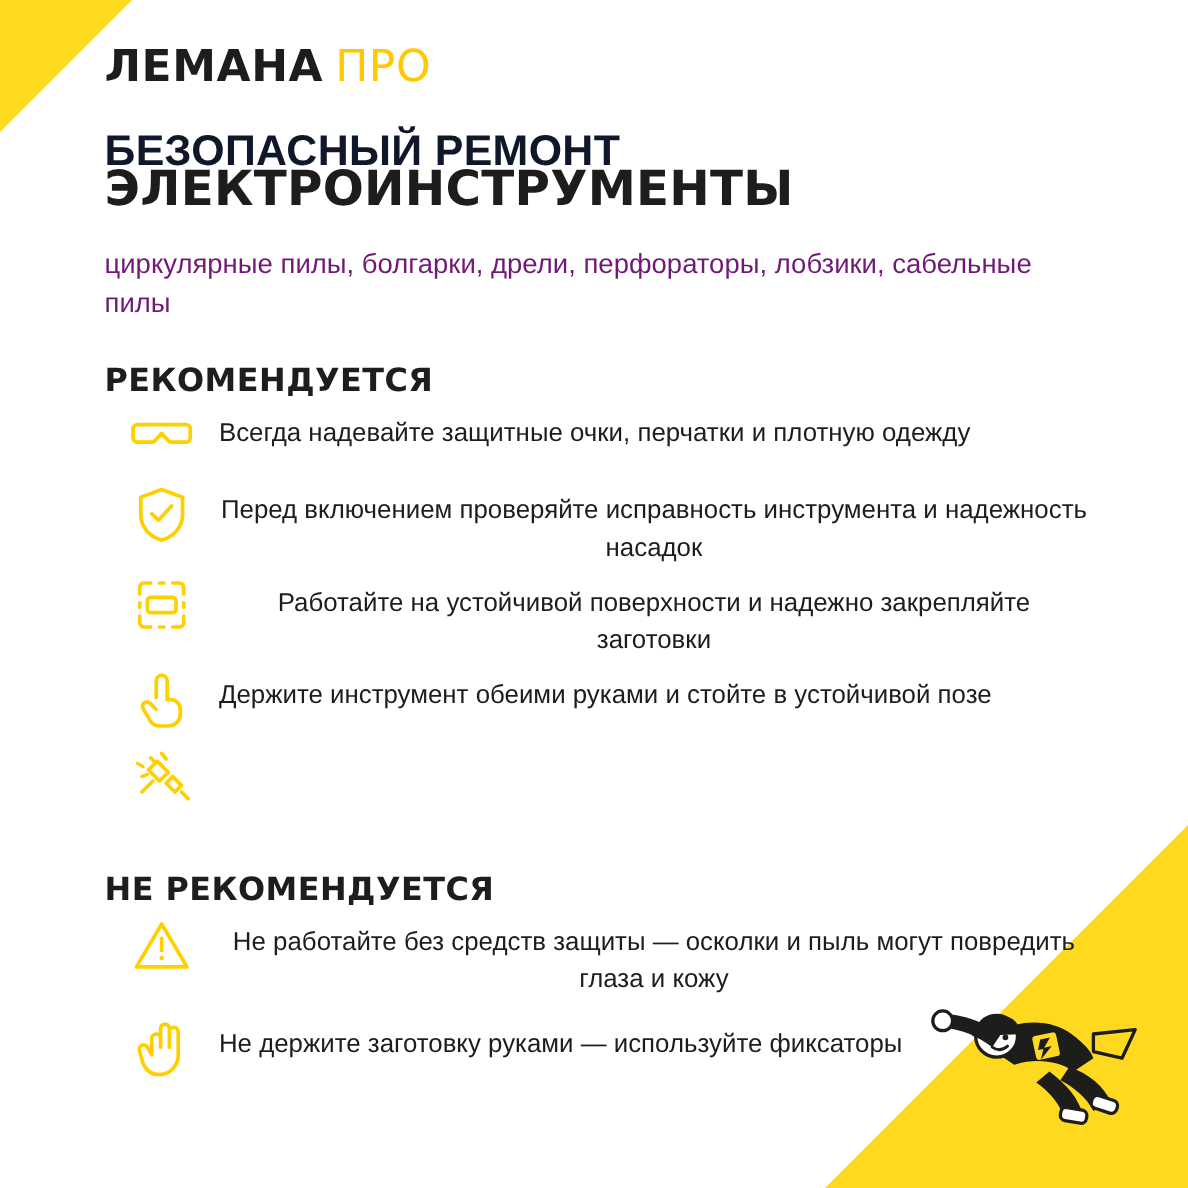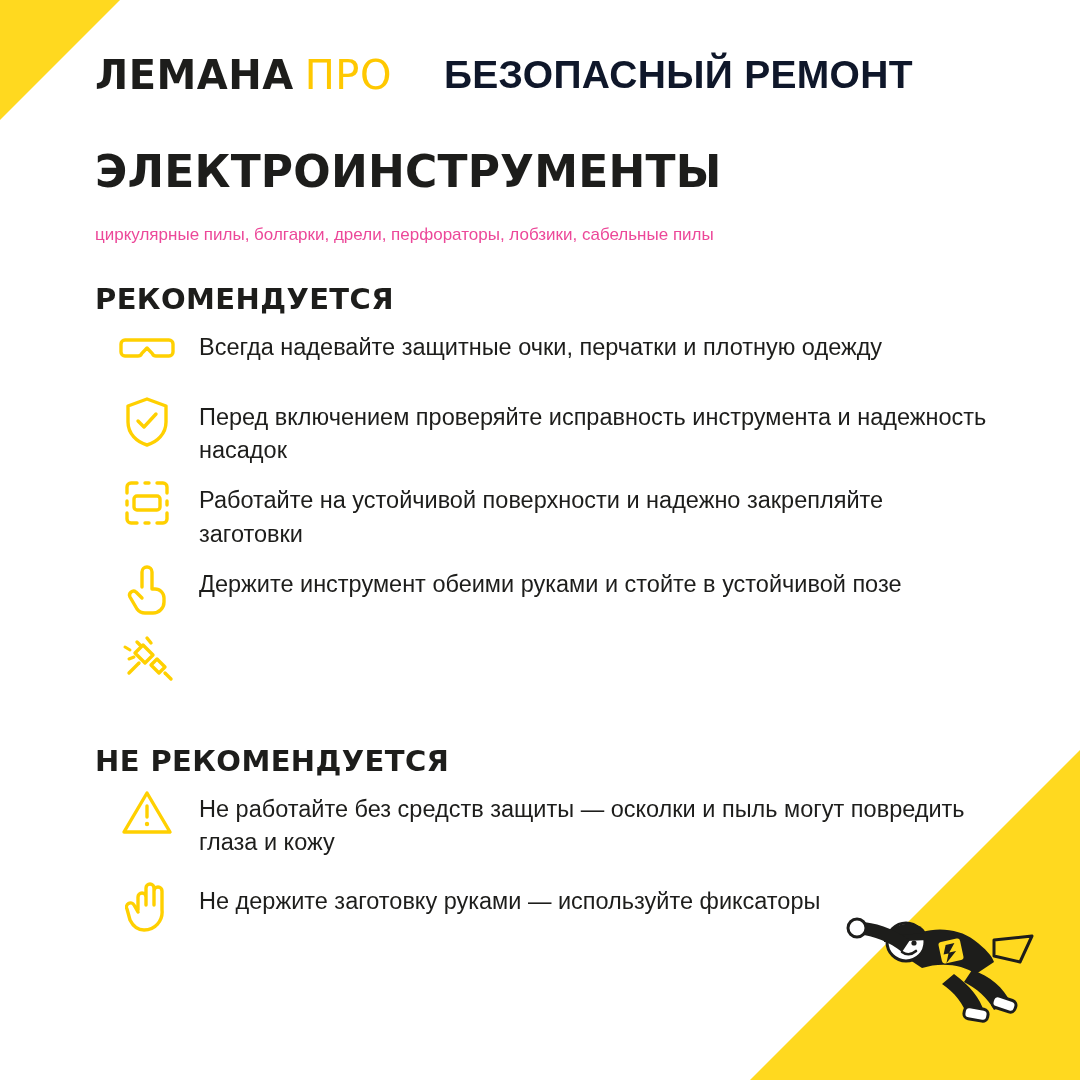--- a/index.html
+++ b/index.html
@@ -40,23 +40,24 @@
     width: 1080px;
     height: 1080px;
     box-sizing: border-box;
     padding: 38px 90px 0 95px;
     z-index: 2;
   }
 
   
   .header {
     display: flex;
-    align-items: center;
-    gap: 52px;
+    align-items: flex-start;
+    gap: 32px;
     height: 74px;
+    flex-direction: column;
   }
   .logo {
     display: flex;
     align-items: baseline;
     gap: 11px;
     white-space: nowrap;
   }
   .logo-lemana {
     font-size: 40px;
     font-weight: 900;
@@ -85,22 +86,22 @@
     margin-top: 38px;
     font-size: 44px;
     font-weight: 900;
     color: #1d1d1b;
     letter-spacing: 0.2px;
     font-family: "DejaVu Sans", sans-serif;
     line-height: 1;
   }
   .subtitle {
     margin-top: 18px;
-    font-size: 17px;
-    color: #ec4899;
+    font-size: 25px;
+    color: #701a75;
     line-height: 1.42;
     max-width: 880px;
   }
 
   
   .section-heading {
     margin-top: 34px;
     margin-bottom: 6px;
     font-size: 29px;
     font-weight: 900;
@@ -115,20 +116,21 @@
   
   .items {
     display: flex;
     flex-direction: column;
   }
   .item {
     display: flex;
     align-items: flex-start;
     gap: 0;
     min-height: 62px;
+    text-align: center;
   }
   .item-icon {
     width: 104px;
     min-width: 104px;
     display: flex;
     align-items: center;
     justify-content: center;
     padding-top: 4px;
     box-sizing: border-box;
   }

